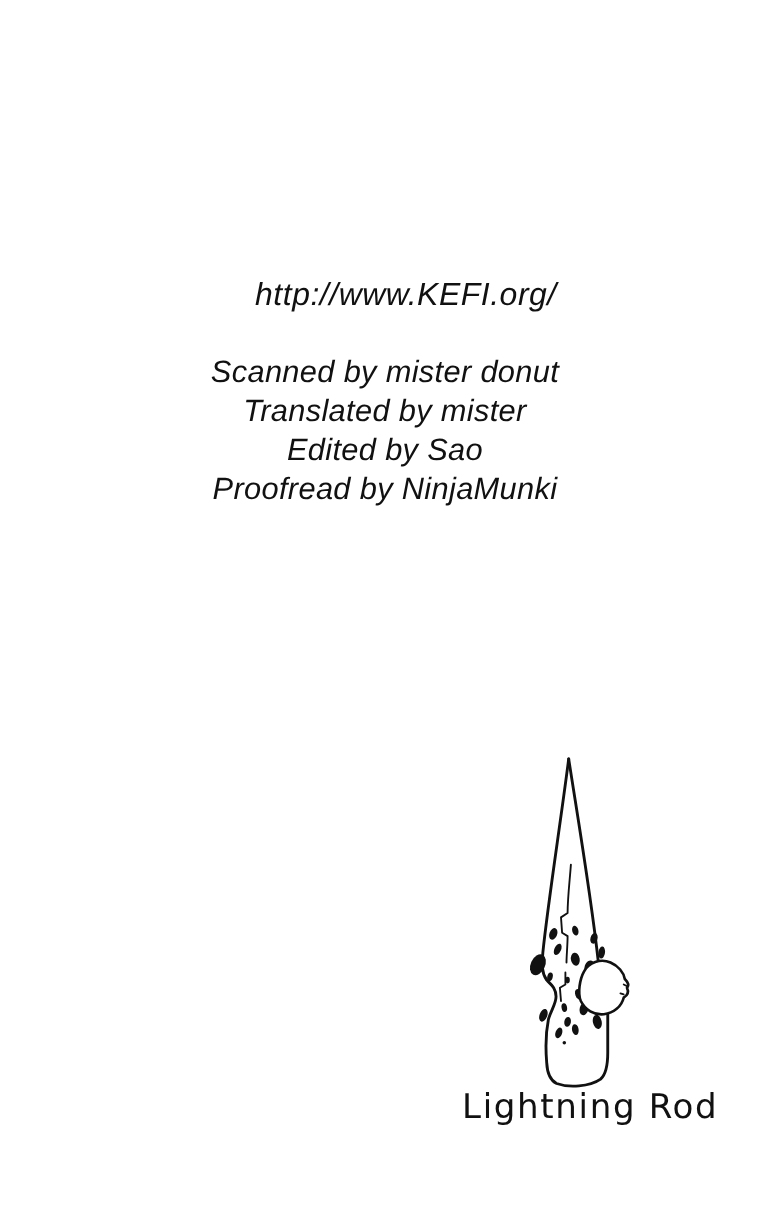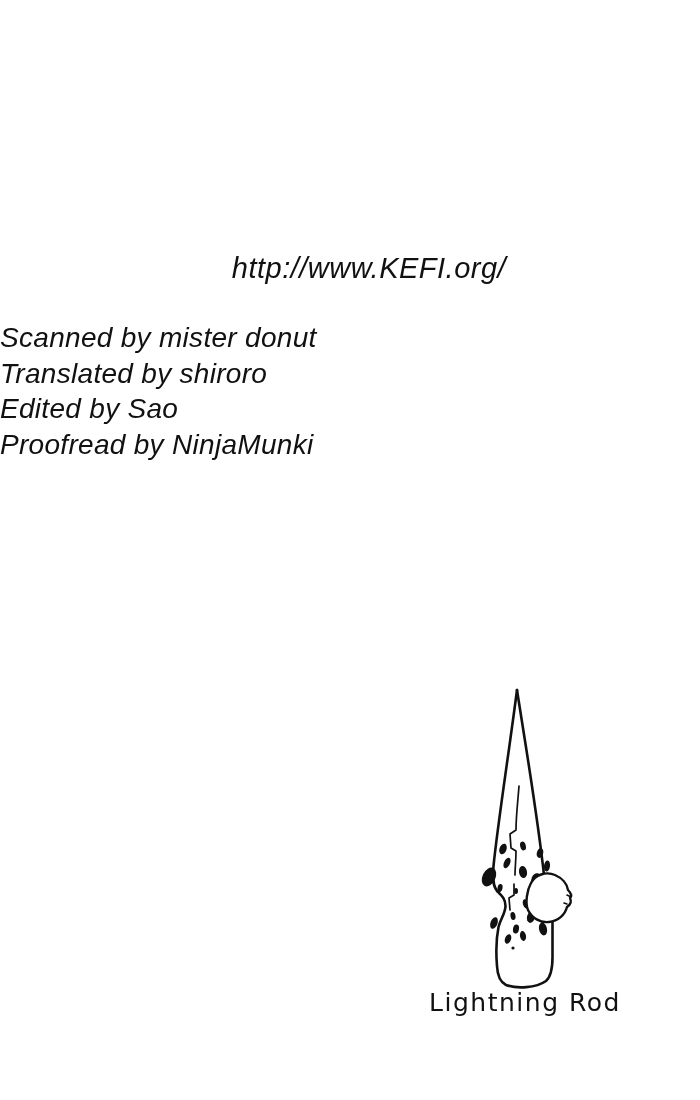--- a/index.html
+++ b/index.html
@@ -21,55 +21,56 @@
     font-size: 29px;
     line-height: 40px;
     letter-spacing: 0.5px;
     color: #111111;
     padding-left: 19px;
   }
   .credits-block {
     position: absolute;
     left: 0; top: 320px;
     width: 700px;
+    text-align: center;
   }
   .credit-line {
     font-style: italic;
     font-size: 28px;
     line-height: 35.5px;
     letter-spacing: 0.3px;
     color: #111111;
   }
   .rod-svg {
     position: absolute;
     left: 430px; top: 680px;
     width: 200px; height: 320px;
   }
   .rod-caption {
     position: absolute;
     left: 420px; top: 988px;
     width: 210px;
     text-align: center;
     font-family: "DejaVu Sans", sans-serif;
-    font-size: 25px;
+    font-size: 31px;
     letter-spacing: 1.5px;
     color: #111111;
     white-space: nowrap;
   }
 </style>
 </head>
 <body>
 
 <div class="page">
 
   <div class="url-line">http://www.KEFI.org/</div>
 
   <div class="credits-block">
     <div class="credit-line">Scanned by mister donut</div>
-    <div class="credit-line">Translated by shiroro</div>
+    <div class="credit-line">Translated by mister</div>
     <div class="credit-line">Edited by Sao</div>
     <div class="credit-line">Proofread by NinjaMunki</div>
   </div>
 
   <svg class="rod-svg" viewBox="430 680 200 320" xmlns="http://www.w3.org/2000/svg">
 
     <g stroke="#111111" stroke-width="2.6" stroke-linecap="round" stroke-linejoin="round" fill="none">
       <path fill="#ffffff" d="
         M 517 690
         C 509 752 498 822 493.5 866

